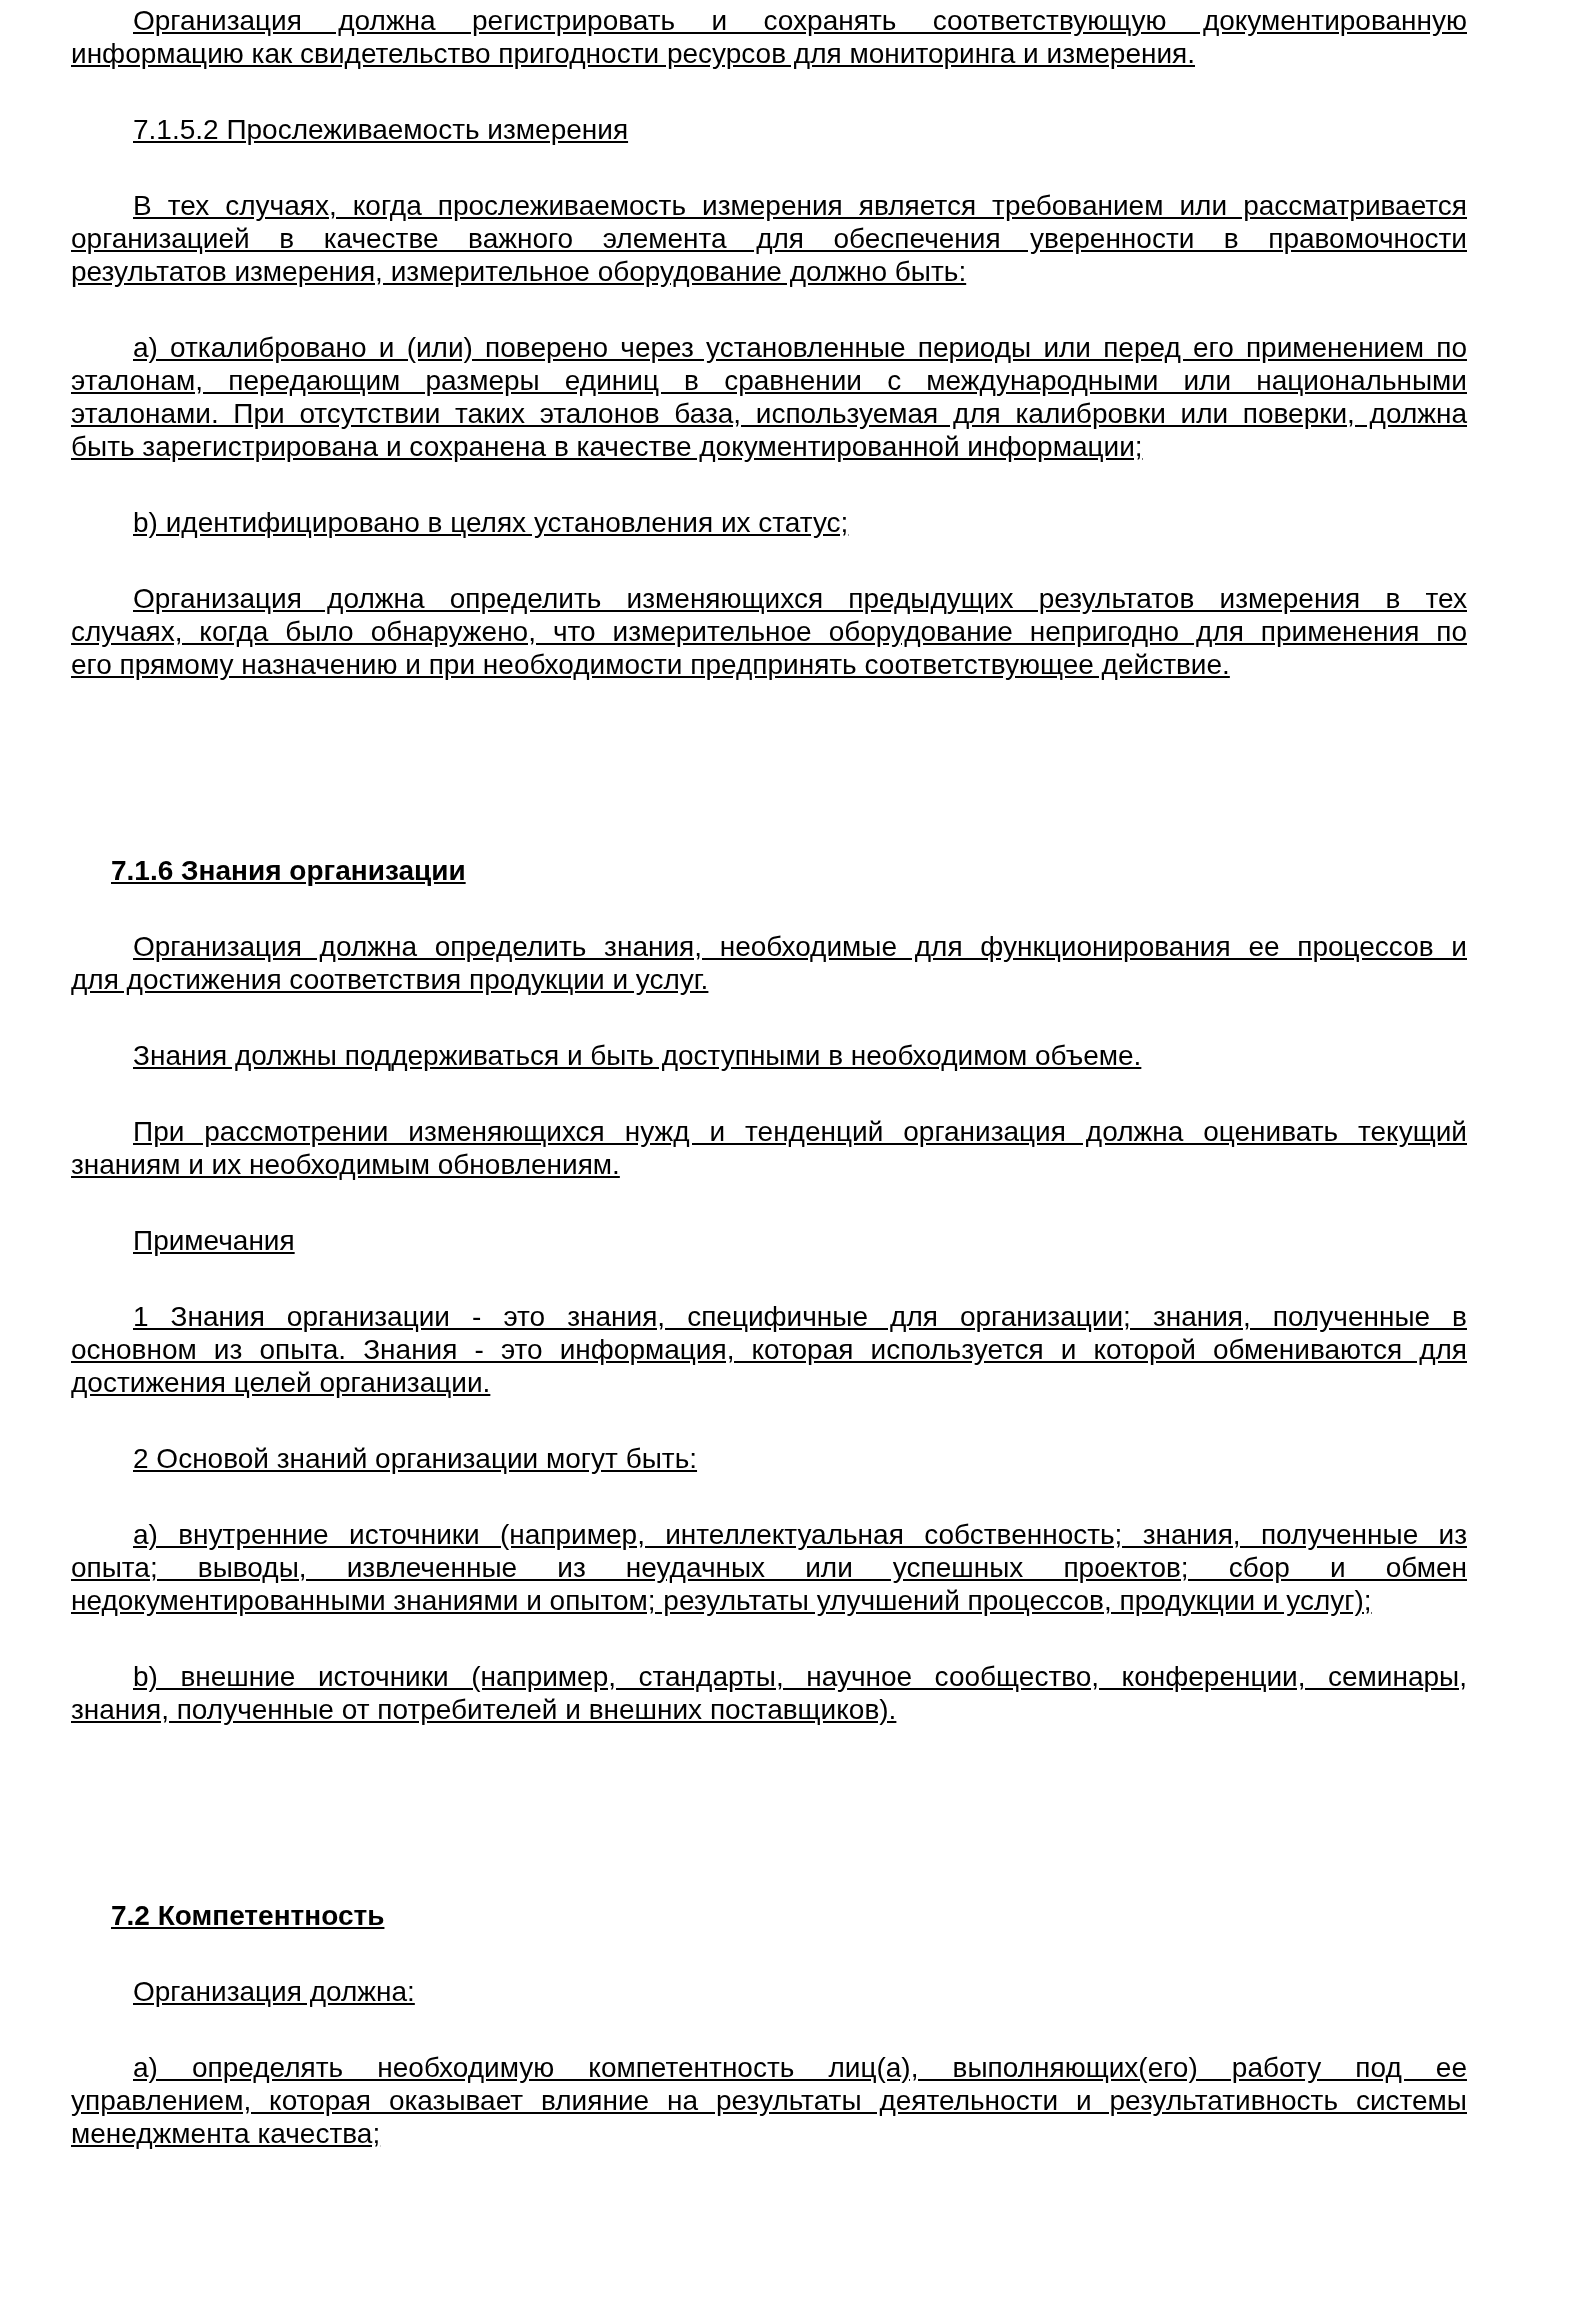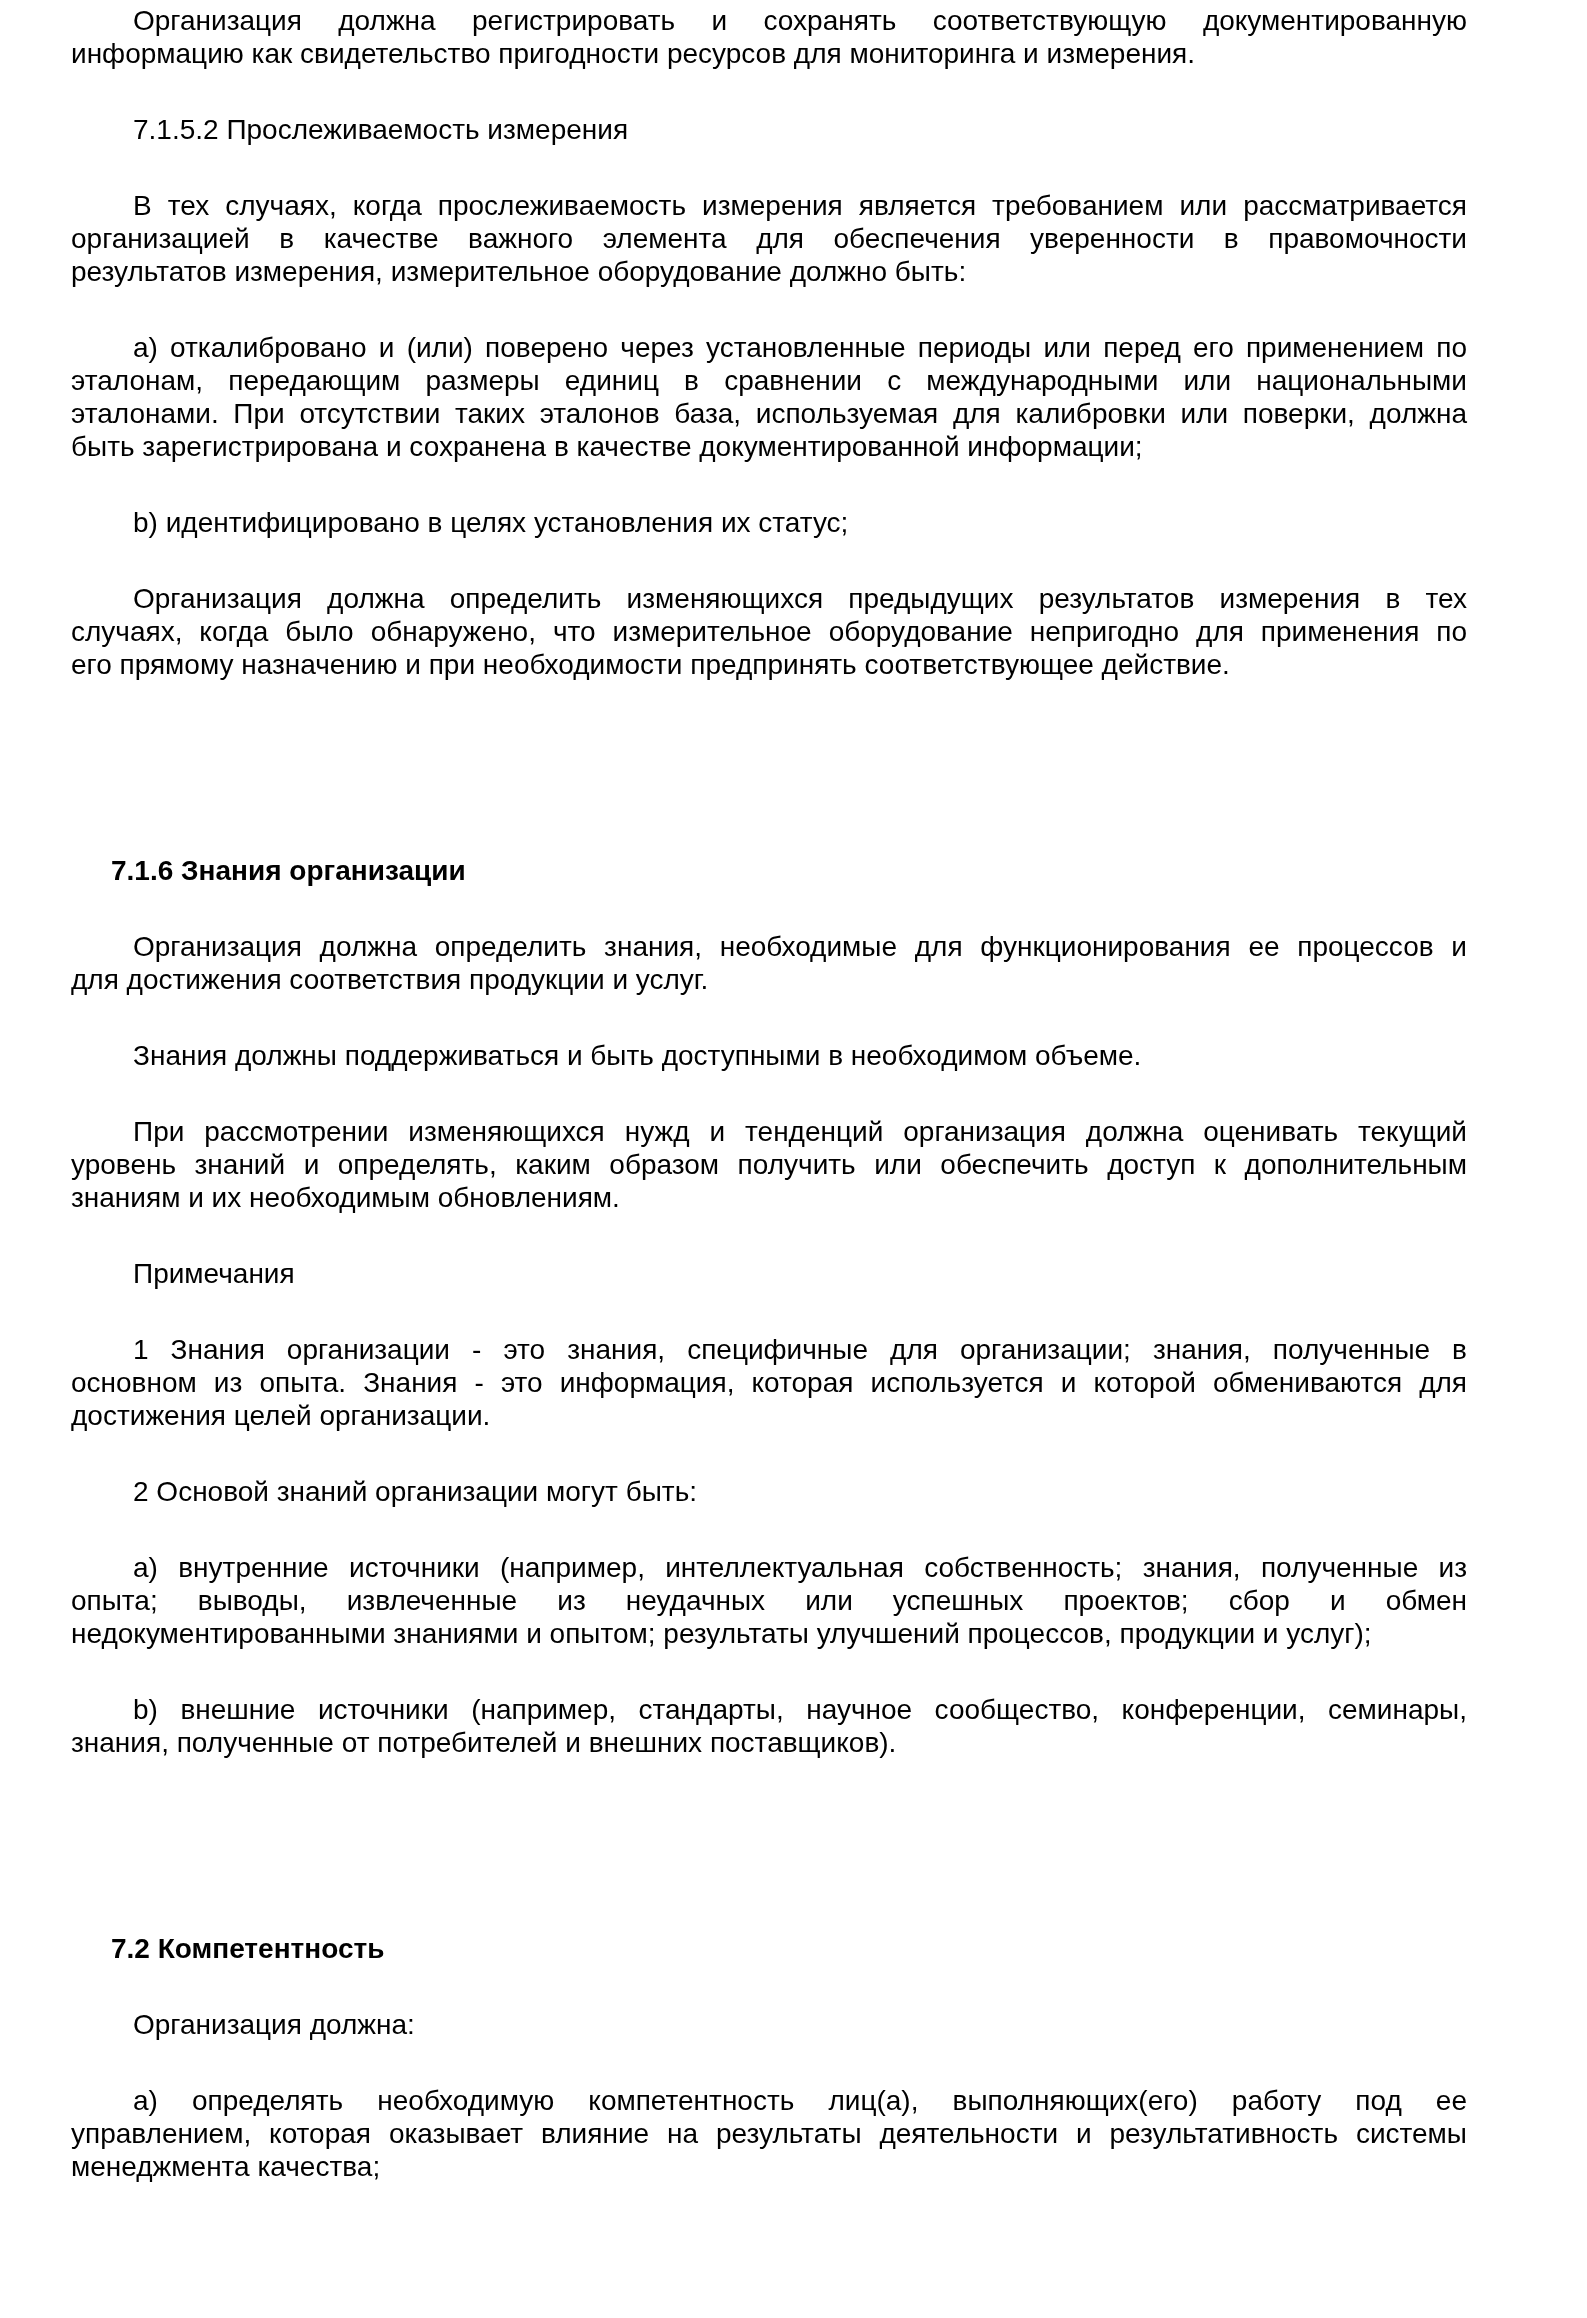--- a/index.html
+++ b/index.html
@@ -8,20 +8,21 @@
     width: 1500px;
     height: 2319px;
     box-sizing: border-box;
     background: #ffffff;
     color: #000000;
     font-family: "Liberation Sans", sans-serif;
     font-size: 28px;
     line-height: 33px;
     padding: 4.3px 33px 0 71px;
     overflow: hidden;
+    text-decoration: underline;
   }
   .block { margin: 0; }
   .block + .block { margin-top: 43px; }
   .block.section-break { margin-top: 173px; }
   .h3 { font-weight: bold; }
   .p  .line.first { text-indent: 62px; }
   .h4 .line.first { text-indent: 62px; }
   .h3 .line.first { text-indent: 40px; margin-top: 15px; }
   .line { text-align: justify; text-align-last: justify; }
   .line.last { text-align: left; text-align-last: auto; }
@@ -62,21 +63,20 @@
       </div>
       <div class="block p">
         <div class="line first">Организация должна определить знания, необходимые для функционирования ее процессов и</div>
         <div class="line last">для достижения соответствия продукции и услуг.</div>
       </div>
       <div class="block p">
         <div class="line first last">Знания должны поддерживаться и быть доступными в необходимом объеме.</div>
       </div>
       <div class="block p">
         <div class="line first">При рассмотрении изменяющихся нужд и тенденций организация должна оценивать текущий</div>
-        <div class="line">уровень знаний и определять, каким образом получить или обеспечить доступ к дополнительным</div>
         <div class="line last">знаниям и их необходимым обновлениям.</div>
       </div>
       <div class="block p">
         <div class="line first last">Примечания</div>
       </div>
       <div class="block p">
         <div class="line first">1 Знания организации - это знания, специфичные для организации; знания, полученные в</div>
         <div class="line">основном из опыта. Знания - это информация, которая используется и которой обмениваются для</div>
         <div class="line last">достижения целей организации.</div>
       </div>

